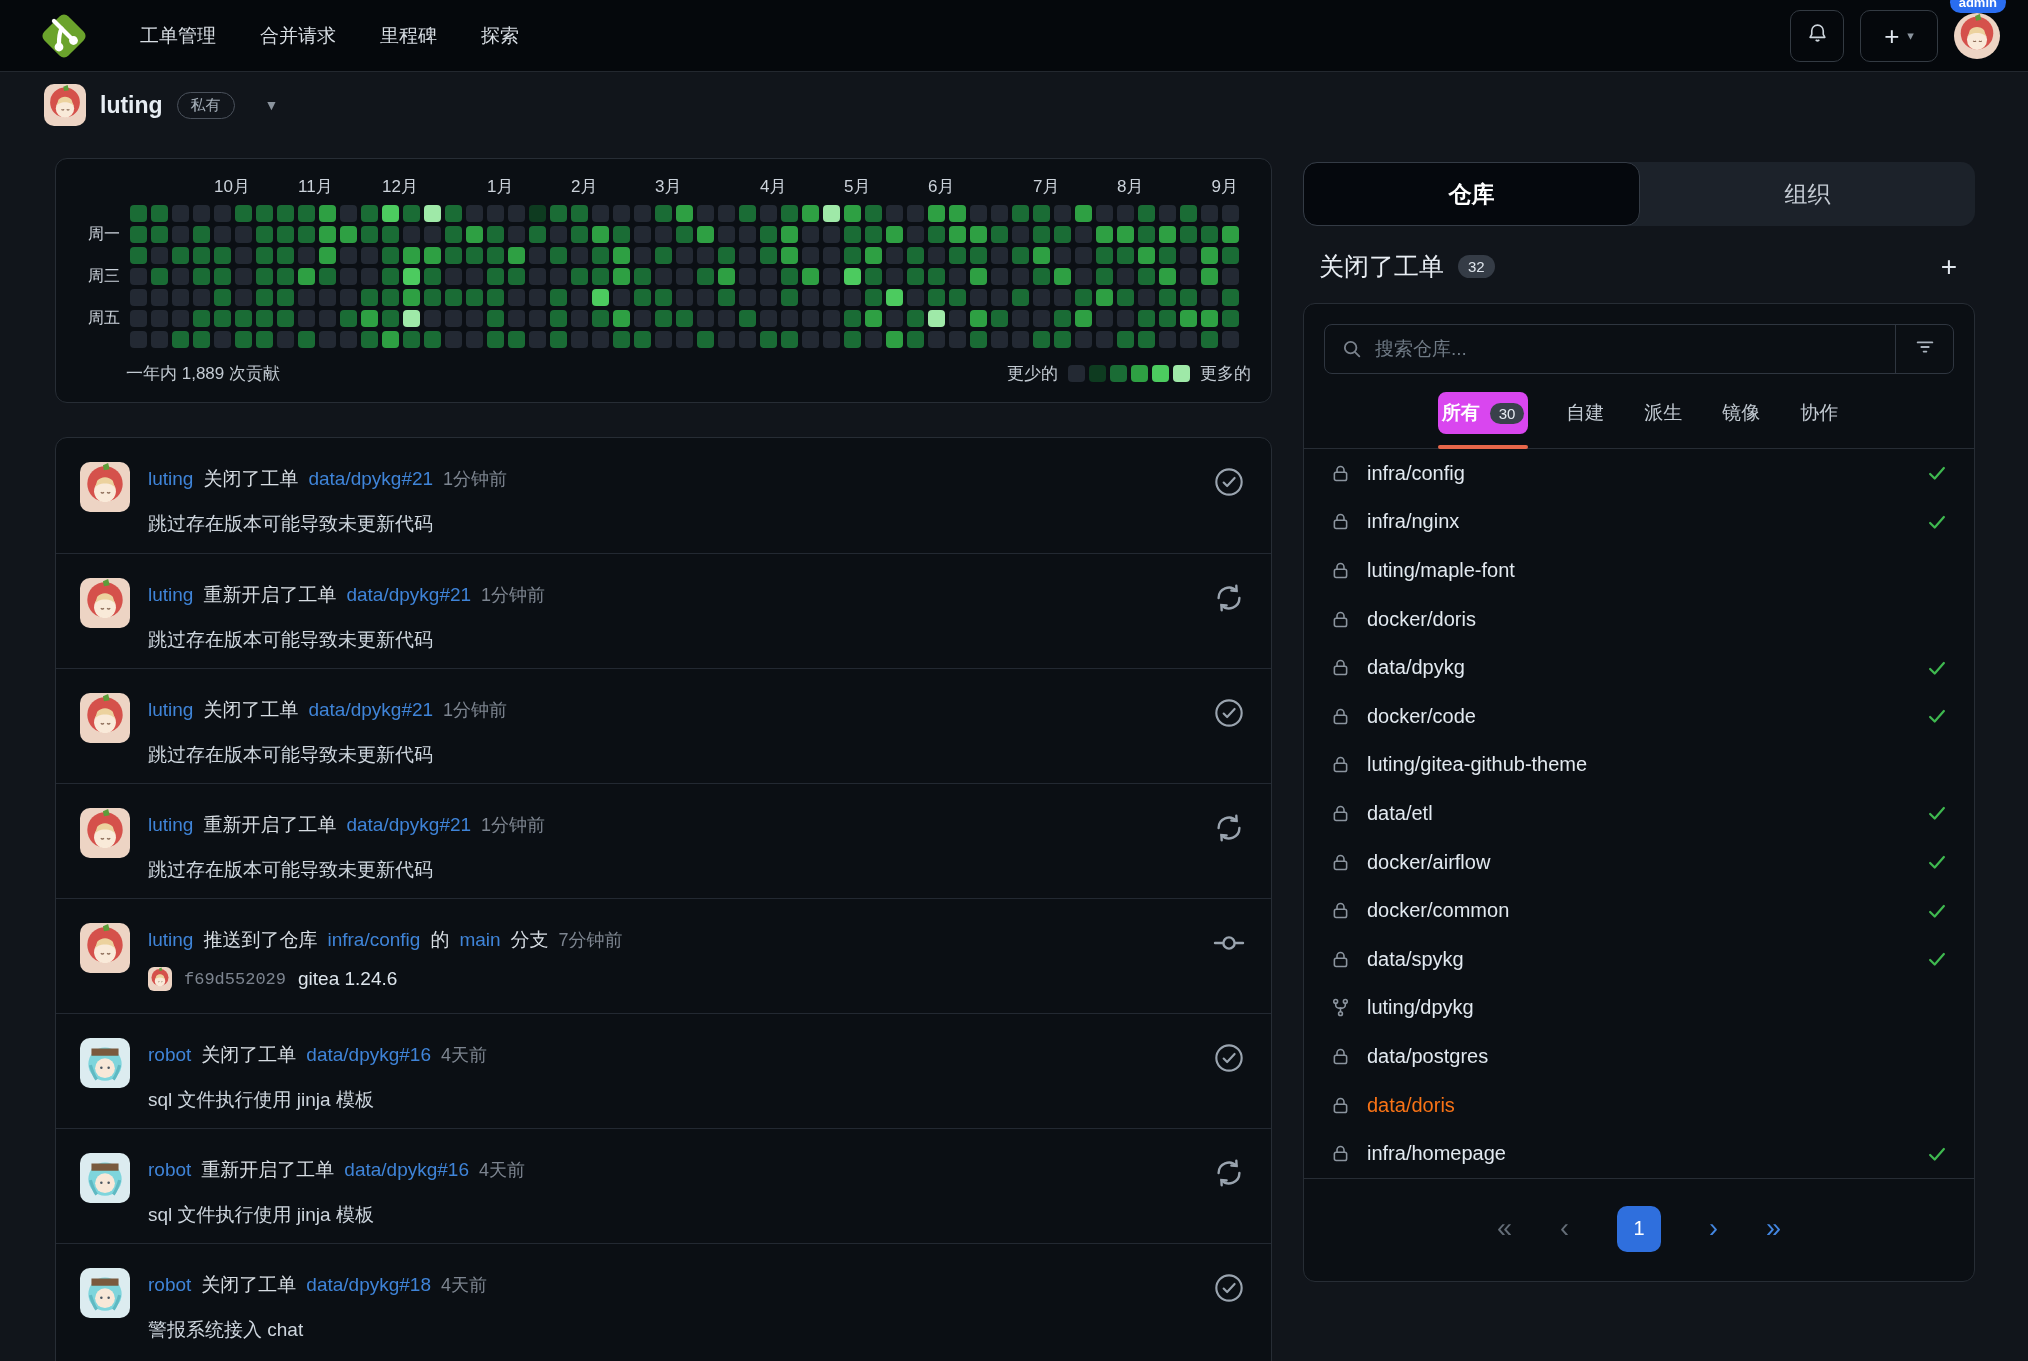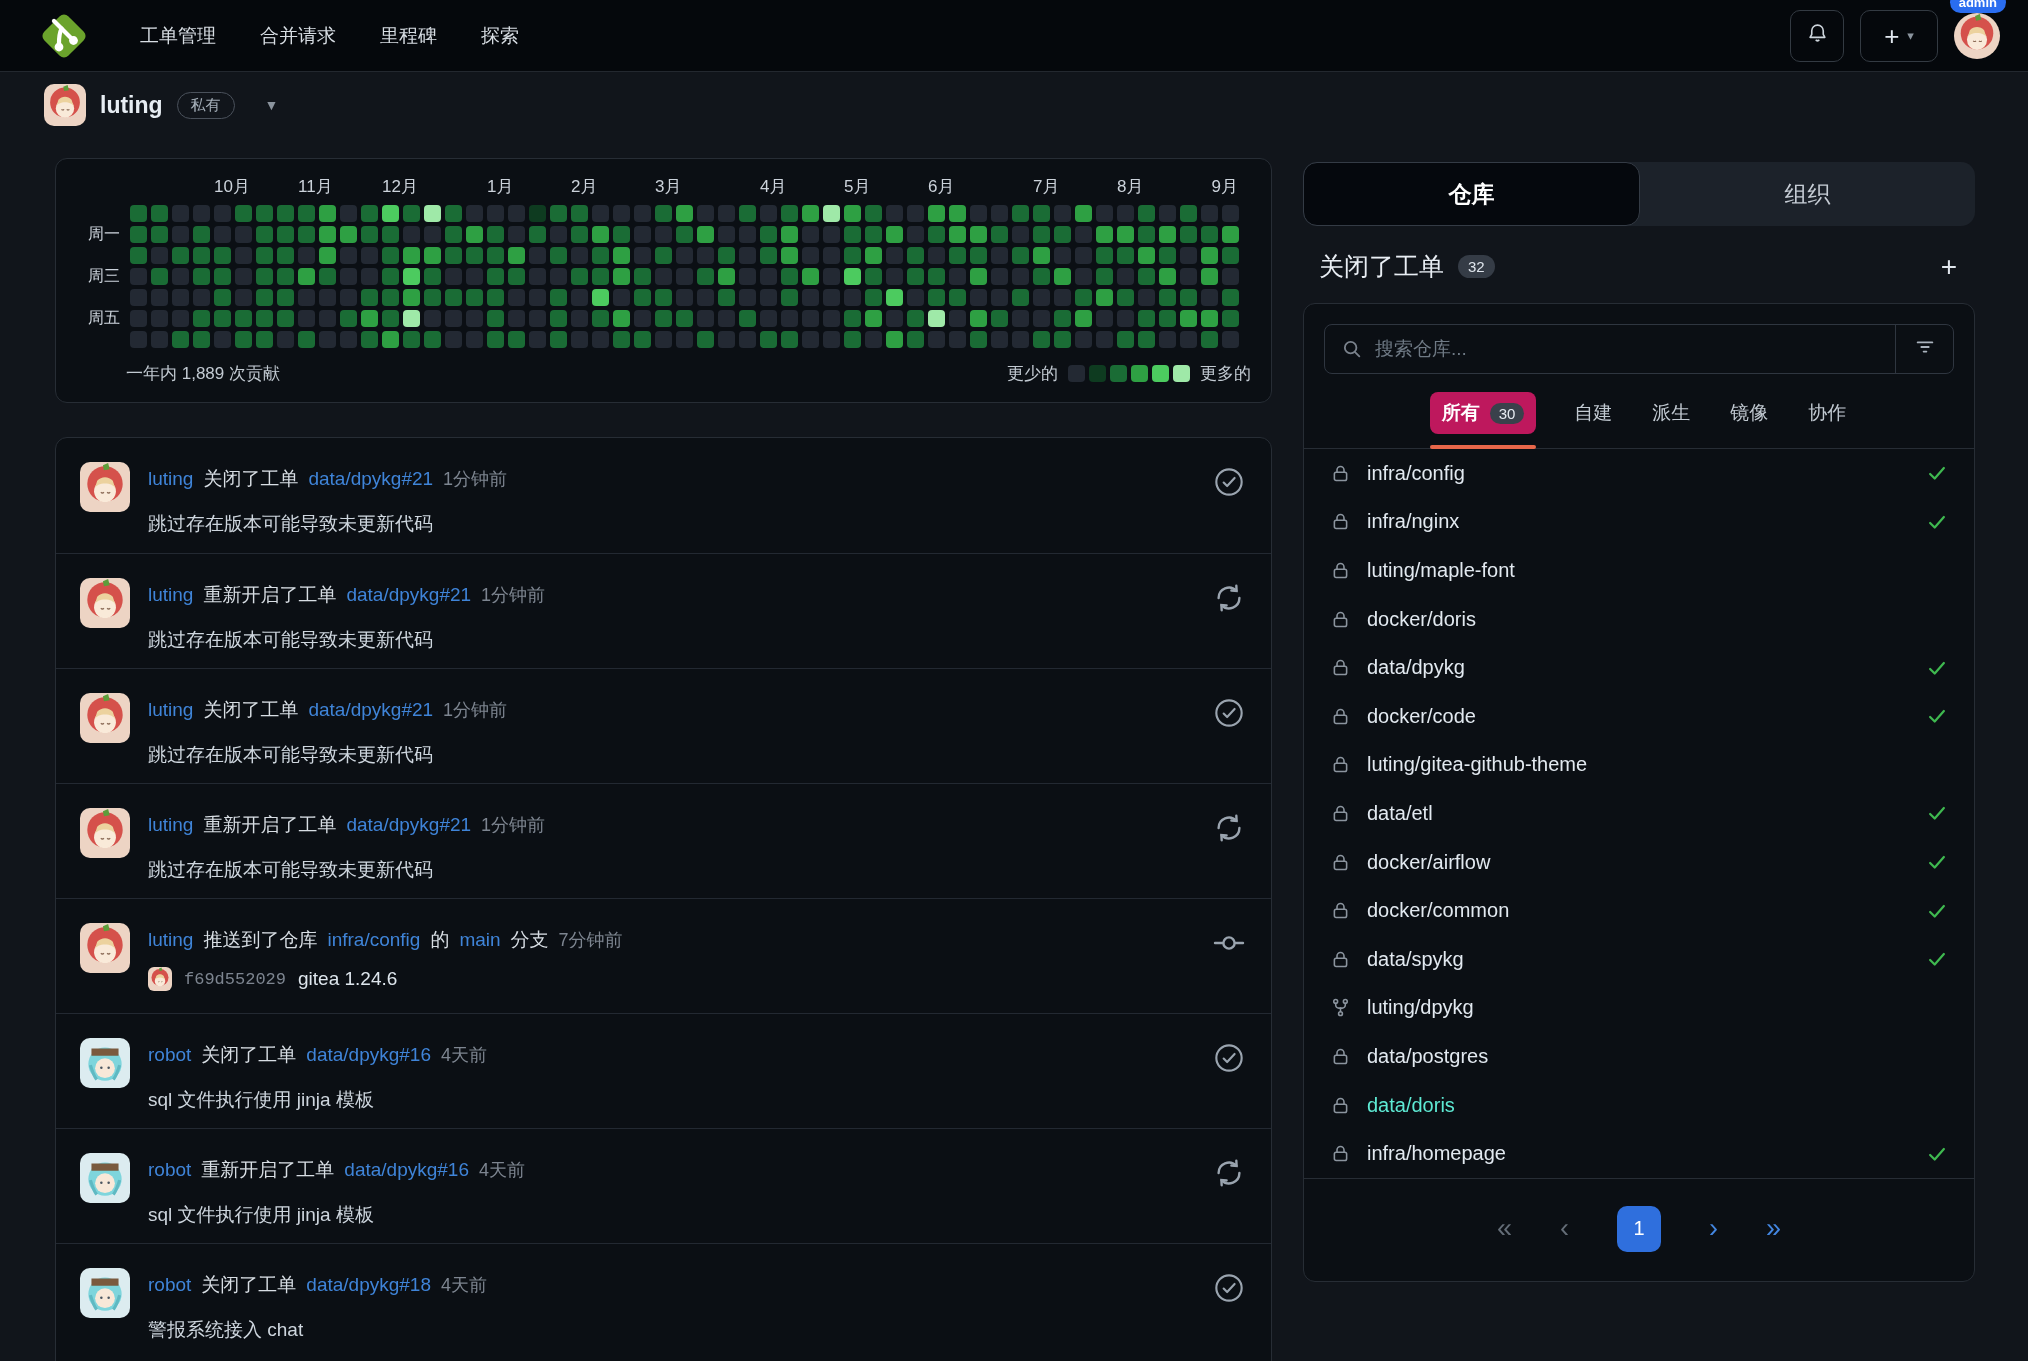--- a/index.html
+++ b/index.html
@@ -87,21 +87,21 @@
   .search-input { flex:1; background:transparent; border:none; outline:none; color:#e2e9f0; font-size:19px;
                   font-family:"Liberation Sans","DejaVu Sans",sans-serif; min-width:0; }
   .search-input::placeholder { color:#6f7a85; }
   .filter-btn { width:58px; align-self:stretch; border-left:1px solid #2f3640; display:flex; align-items:center;
                 justify-content:center; color:#aab3bd; cursor:pointer; }
   .filter-btn svg { width:22px; height:22px; }
 
   .filters { position:relative; display:flex; align-items:center; justify-content:center; gap:36px;
              padding:4px 0 14px 0; border-bottom:1px solid #272d35; }
   .filter { font-size:19px; color:#c2cad2; cursor:pointer; position:relative; padding:8px 2px; }
-  .filter.active { background:#be185d; border-radius:8px; padding:8px 12px; color:#fff; font-weight:bold;
+  .filter.active { background:#d946ef; border-radius:8px; padding:8px 4px; color:#fff; font-weight:bold;
                    display:flex; align-items:center; gap:10px; }
   .filter.active::after { content:""; position:absolute; left:0; right:0; bottom:-15px; height:4px;
                           background:#e8674a; border-radius:2px; }
   .filter-count { background:#3a414b; color:#e6ebf1; font-size:15px; font-weight:normal; padding:2px 9px; border-radius:11px; }
 
   .repo-rows { }
   .repo-row { display:flex; align-items:center; height:48.6px; padding:0 26px; cursor:pointer; }
   .repo-ficon { width:21px; height:21px; color:#8b949e; flex:0 0 auto; }
   .repo-ficon svg { width:100%; height:100%; }
   .repo-name { margin-left:16px; font-size:20px; color:#e2e9f0; }
@@ -977,21 +977,21 @@
                 <rect x="5" y="10.5" width="14" height="9.5" rx="2"></rect>
                 <path d="M8 10.5 V8 a4 4 0 0 1 8 0 v2.5"></path>
               </svg></span>
             <a class="repo-name lnk" style="color:#e2e9f0">data/postgres</a>
           </div>
           <div class="repo-row">
             <span class="repo-ficon"><svg viewBox="0 0 24 24" fill="none" stroke="currentColor" stroke-width="1.8" stroke-linejoin="round">
                 <rect x="5" y="10.5" width="14" height="9.5" rx="2"></rect>
                 <path d="M8 10.5 V8 a4 4 0 0 1 8 0 v2.5"></path>
               </svg></span>
-            <a class="repo-name lnk" style="color:#5eead4">data/doris</a>
+            <a class="repo-name lnk" style="color:#f97316">data/doris</a>
           </div>
           <div class="repo-row">
             <span class="repo-ficon"><svg viewBox="0 0 24 24" fill="none" stroke="currentColor" stroke-width="1.8" stroke-linejoin="round">
                 <rect x="5" y="10.5" width="14" height="9.5" rx="2"></rect>
                 <path d="M8 10.5 V8 a4 4 0 0 1 8 0 v2.5"></path>
               </svg></span>
             <a class="repo-name lnk" style="color:#e2e9f0">infra/homepage</a>
             <span class="repo-check"><svg viewBox="0 0 24 24" fill="none" stroke="currentColor" stroke-width="2.4" stroke-linecap="round" stroke-linejoin="round">
                 <path d="M4.5 13 l5 5 L19.5 6.5"></path>
               </svg></span>

